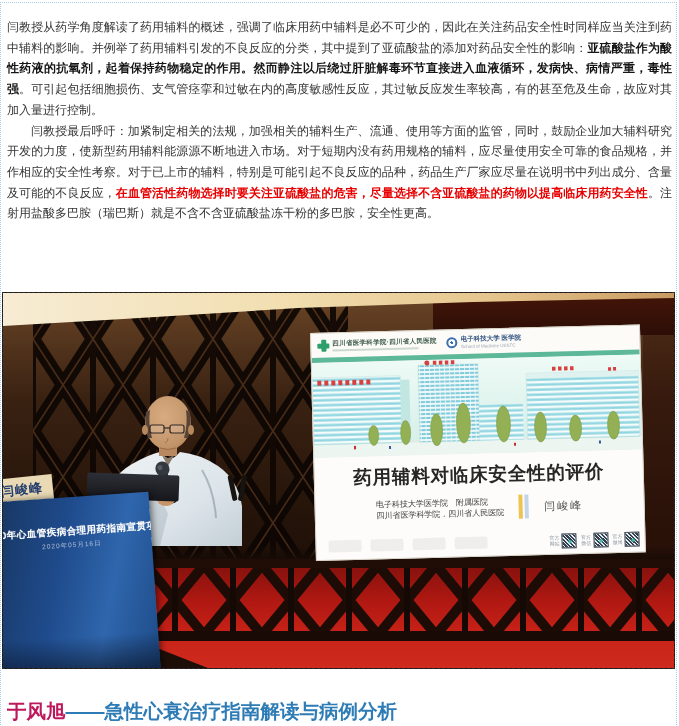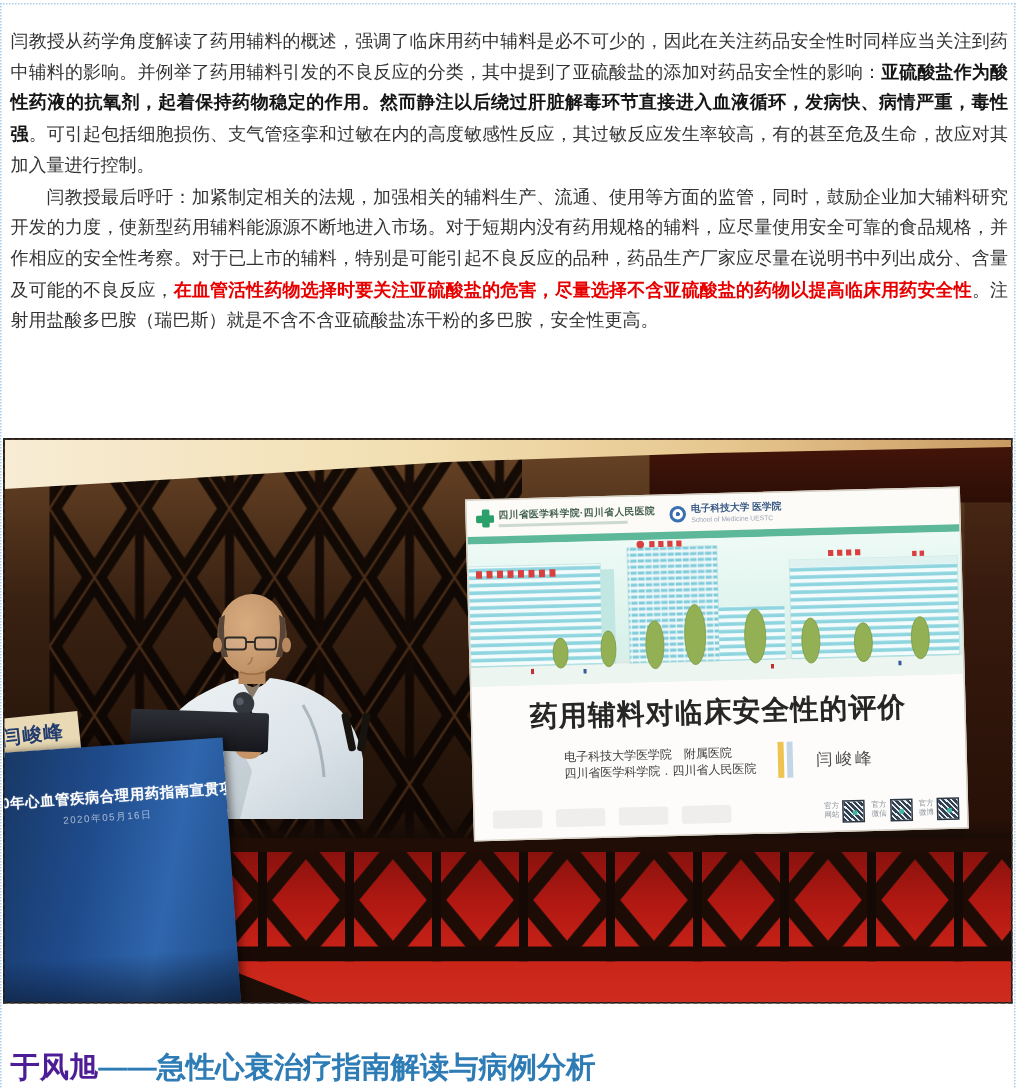--- a/index.html
+++ b/index.html
@@ -88,21 +88,21 @@
             transform:rotate(-4deg); overflow:hidden; box-shadow:2px 0 6px rgba(0,0,0,.5); }
   .podium-shade { position:absolute; left:0; bottom:0; width:100%; height:46px;
                   background:linear-gradient(180deg,rgba(6,12,26,0),rgba(6,12,26,.75)); }
   .banner-title { margin-top:28px; padding:0 5px 0 10px; text-align:center; color:#fdfdfd;
                   font-size:9.5px; font-weight:700; letter-spacing:.5px; white-space:nowrap;
                   text-shadow:0 0 1px rgba(255,255,255,.4); }
   .banner-date { margin-top:3px; text-align:center; color:rgba(255,255,255,.6); font-size:6.5px; letter-spacing:1px; }
 
   
   .footer-heading { position:absolute; left:7px; top:698px; font-size:19.5px; white-space:nowrap; }
-  .footer-name  { font-weight:700; color:#4c1d95; }
+  .footer-name  { font-weight:700; color:#be185d; }
   .footer-topic { font-weight:600; color:#2e7cb5;text-align:center; }
 </style>
 </head>
 <body>
 
 <div id="page">
   <div class="page-frame"></div>
 
   <div class="text-block">
     <p><span>闫教授从药学角度解读了药用辅料的概述，强调了临床用药中辅料是必不可少的，因此在关注药品安全性时同样应当关注到药中辅料的影响。并例举了药用辅料引发的不良反应的分类，其中提到了亚硫酸盐的添加对药品安全性的影响：</span><span class="seg-bold">亚硫酸盐作为酸性药液的抗氧剂，起着保持药物稳定的作用。然而静注以后绕过肝脏解毒环节直接进入血液循环，发病快、病情严重，毒性强</span><span>。可引起包括细胞损伤、支气管痉挛和过敏在内的高度敏感性反应，其过敏反应发生率较高，有的甚至危及生命，故应对其加入量进行控制。</span></p>

